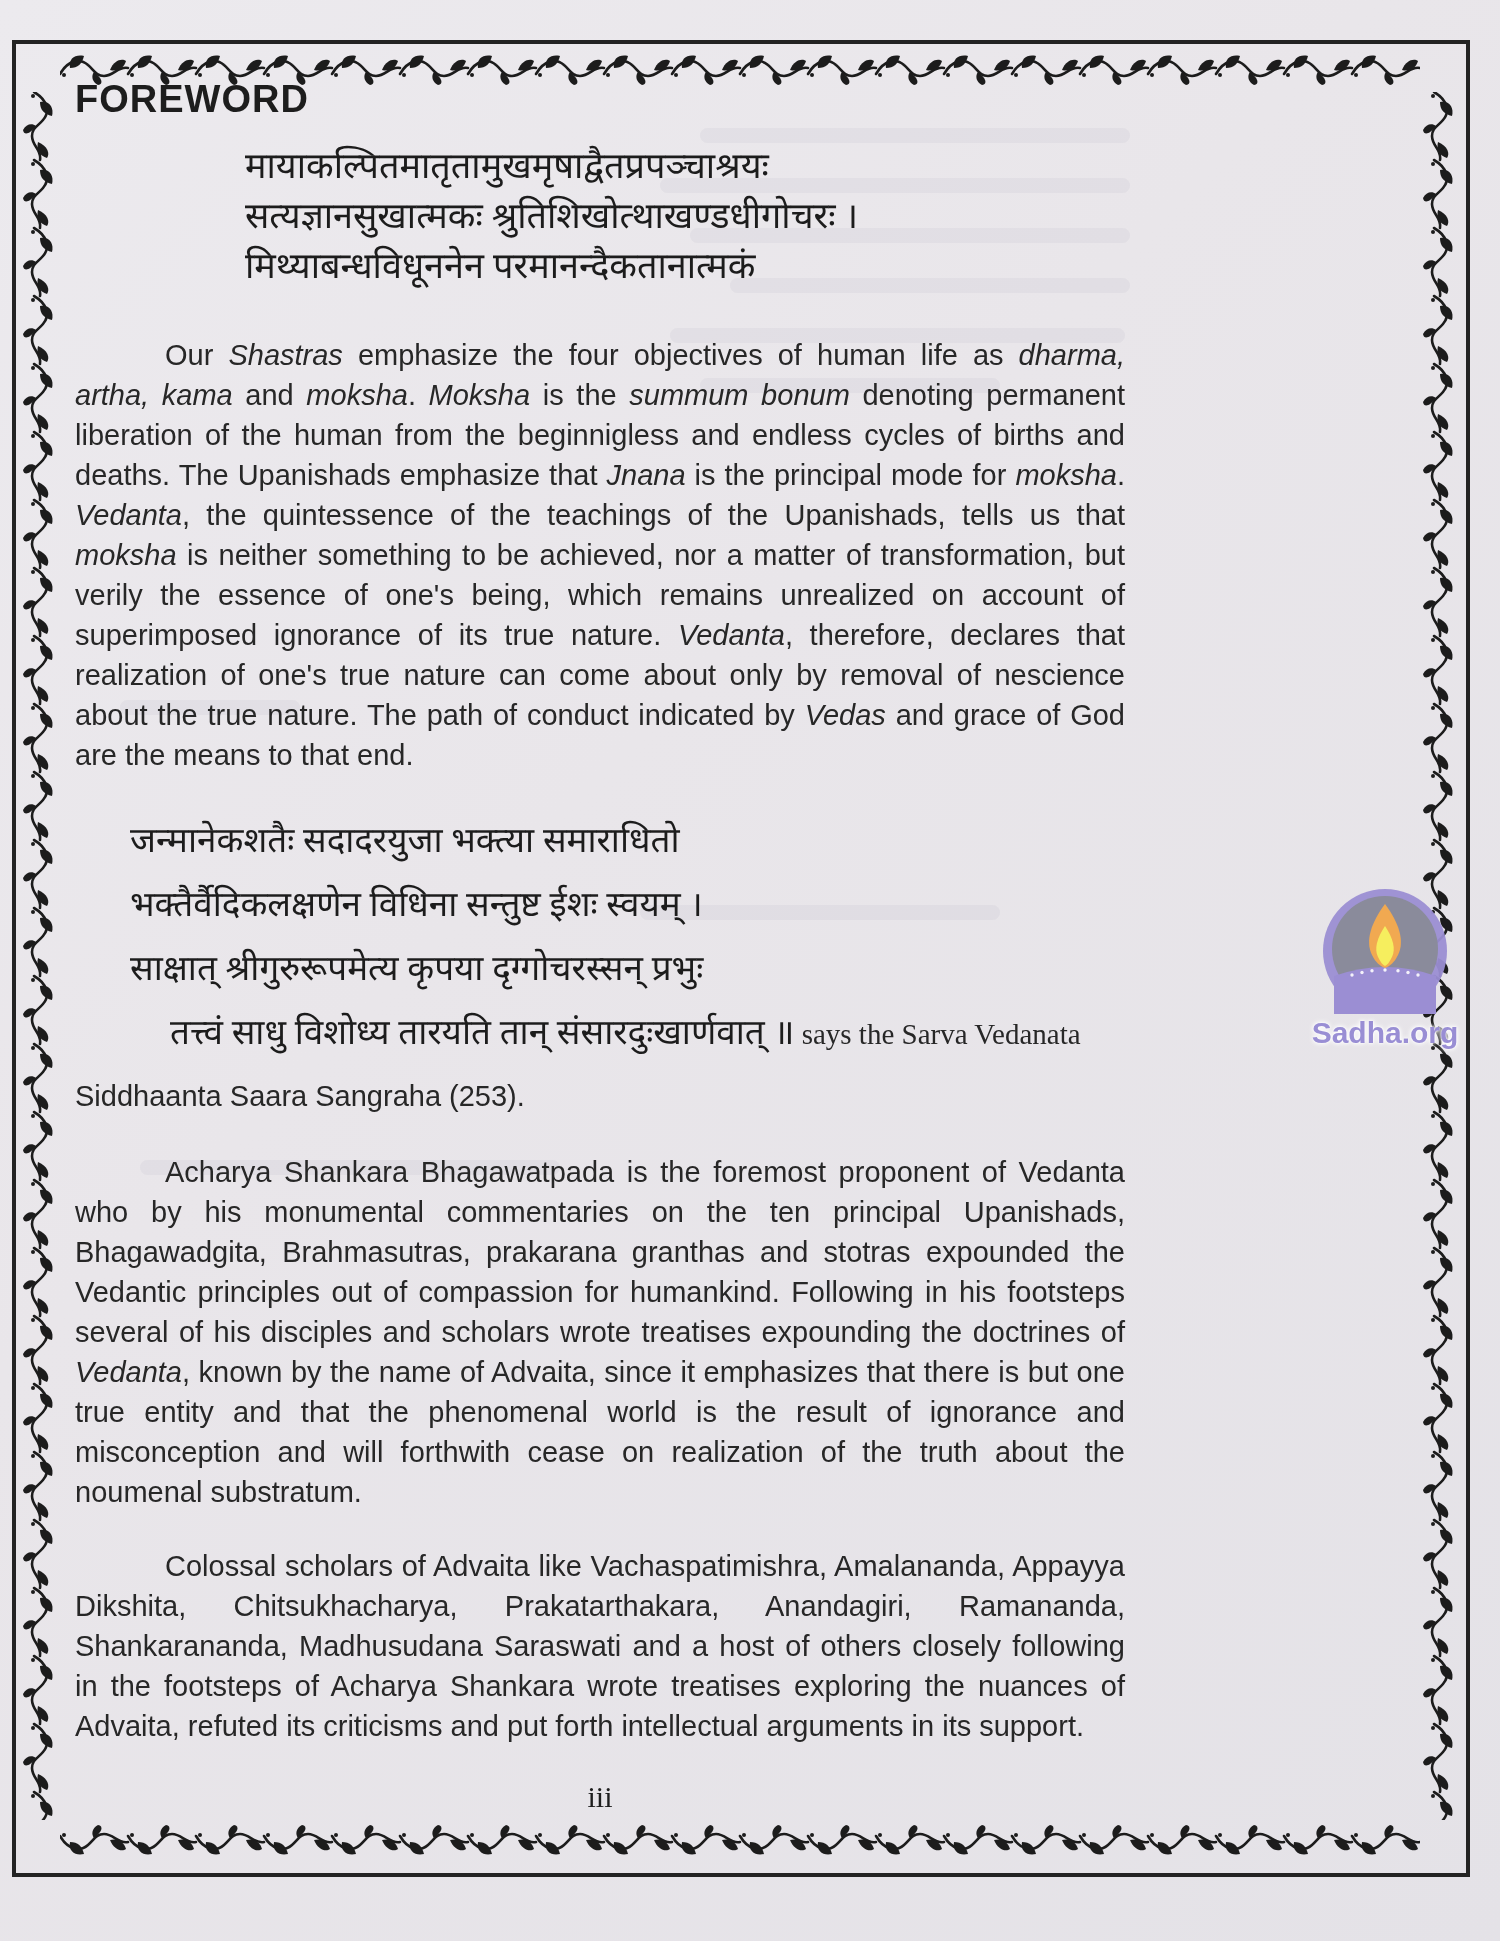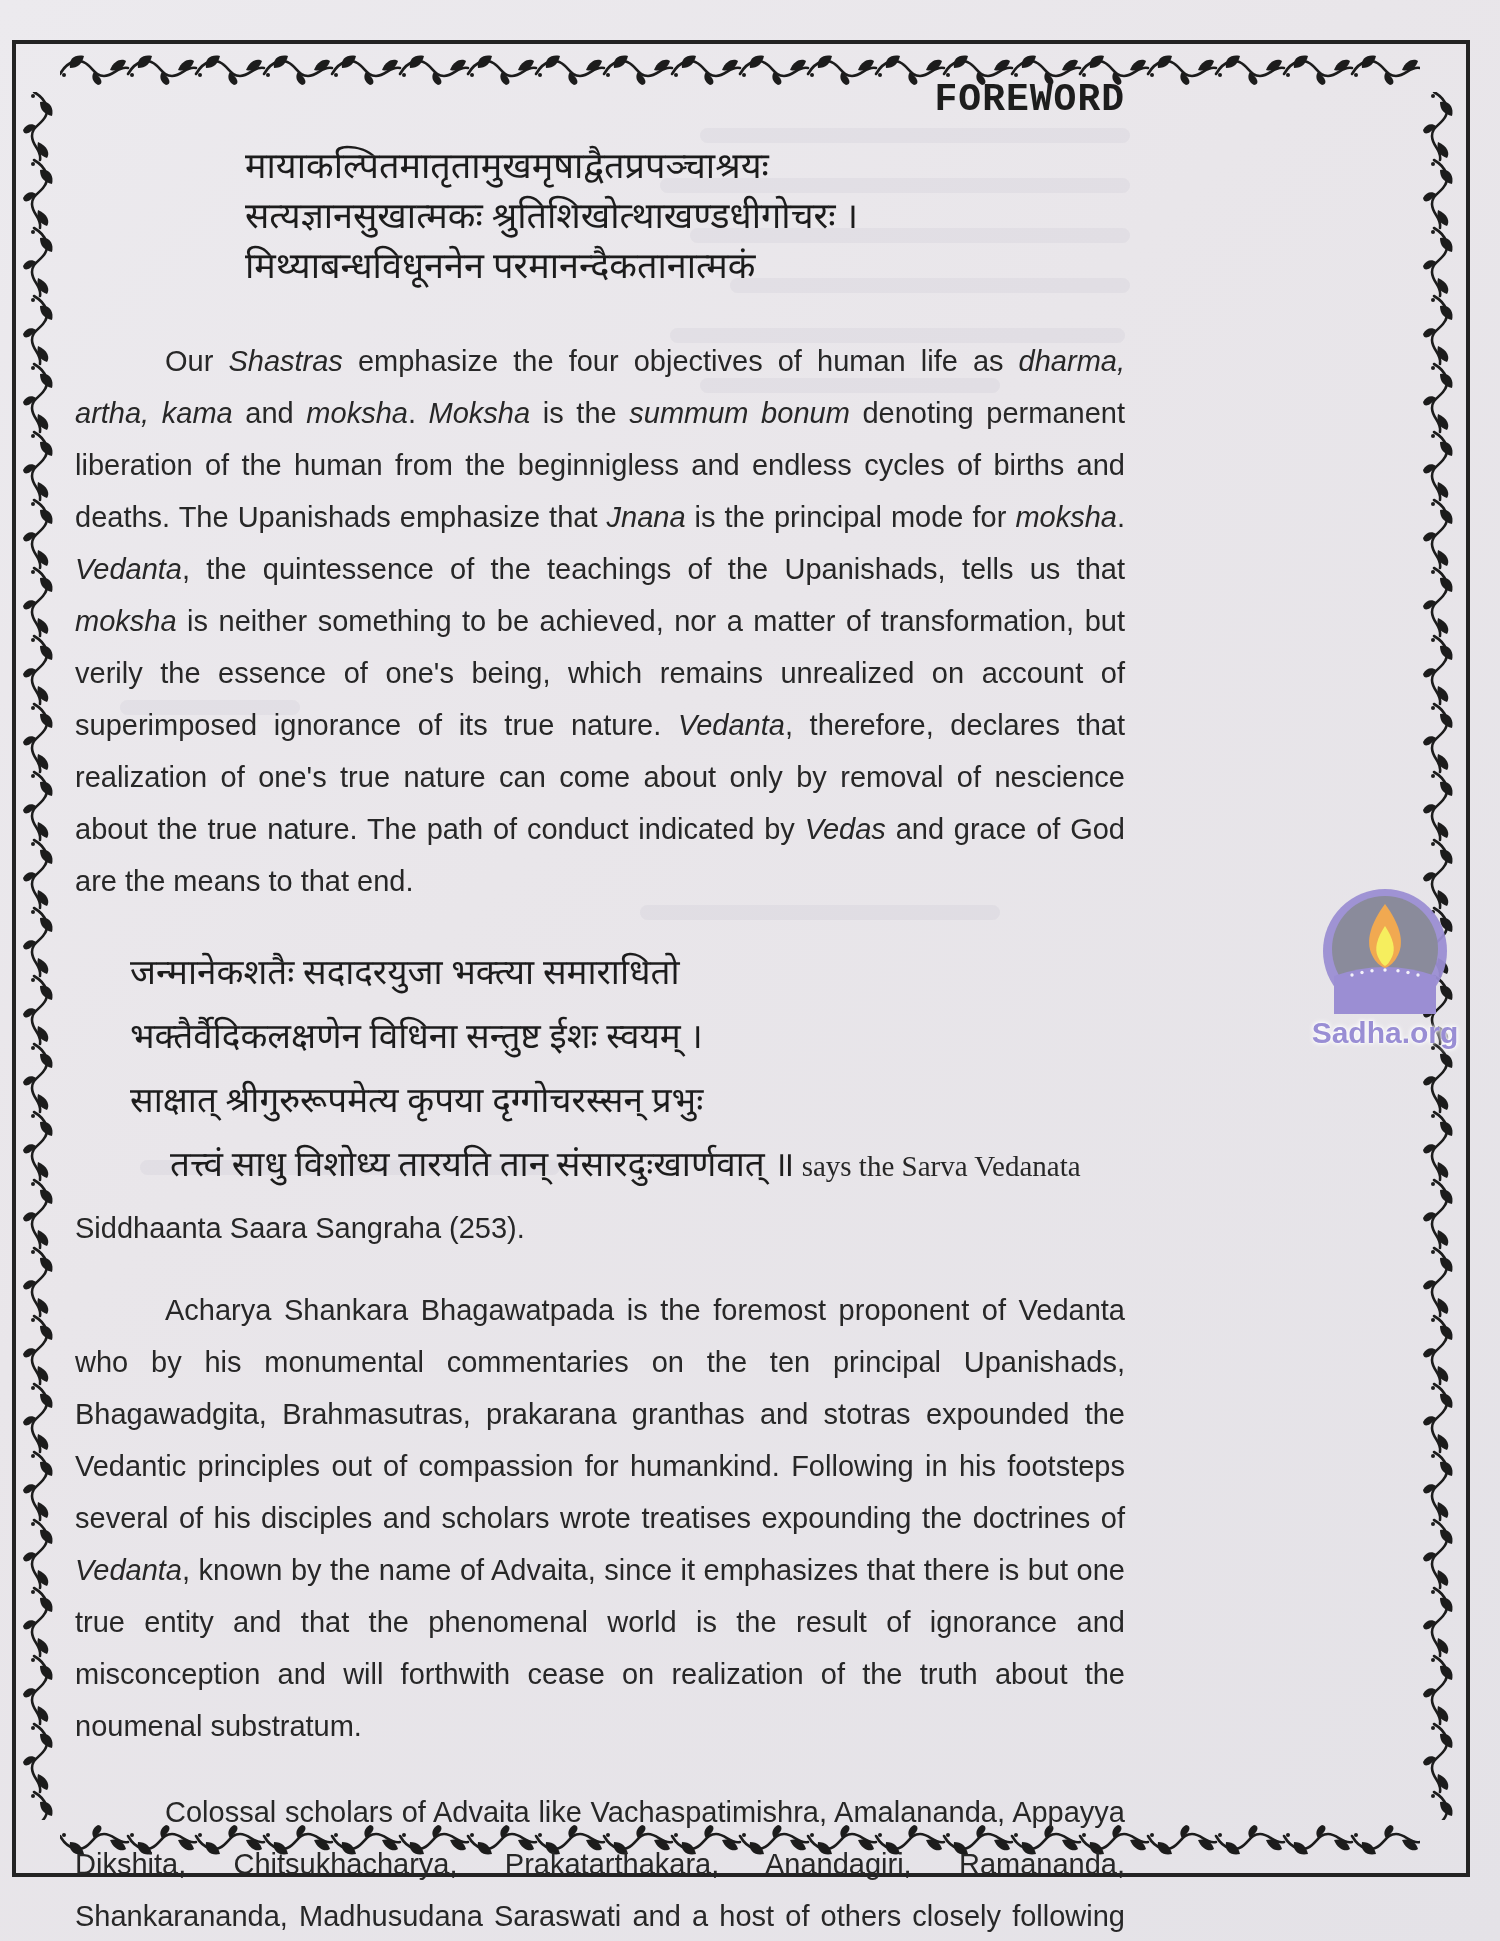--- a/index.html
+++ b/index.html
@@ -19,32 +19,32 @@
   .vine-top{left:60px;top:52px;}
   .vine-bottom{left:60px;top:1824px;transform:scaleY(-1);}
   .vine-left,.vine-right{transform-origin:0 0;}
   .vine-left{position:absolute;left:56px;top:92px;transform:rotate(90deg);}
   .vine-right{position:absolute;left:1456px;top:92px;transform:rotate(90deg);}
 
   .content{
     position:absolute;left:75px;top:78px;width:1050px;
   }
   h1.title{
-    margin:0 0 20px 0;text-align:right;
-    font-size:38px;font-weight:700;letter-spacing:1px;color:#1d1d1d;font-family:Liberation Mono, monospace;
+    margin:0 0 20px 0;text-align:left;
+    font-size:38px;font-weight:700;letter-spacing:1px;color:#1d1d1d;
   }
   .verse{
     font-family:"Liberation Serif","DejaVu Serif",serif;
     color:#1c1c1c;
   }
   .verse1{margin:2px 0 44px 170px;font-size:36px;line-height:50px;}
   .verse1 .vline{margin-bottom:0;}
   .para{
     margin:0 0 34px 0;
-    font-size:29px;line-height:52px;text-align:justify;
+    font-size:29px;line-height:40px;text-align:justify;
     text-indent:90px;color:#272727;
   }
   .verse2{margin:6px 0 10px 55px;font-size:35px;line-height:64px;}
   .verse2 .vline.extra-indent{padding-left:40px;}
   .roman-tail{
     font-family:Liberation Serif, serif;
     font-size:29px;color:#272727;
   }
   .continuation{
     margin:2px 0 36px 0;font-size:29px;line-height:40px;color:#272727;

